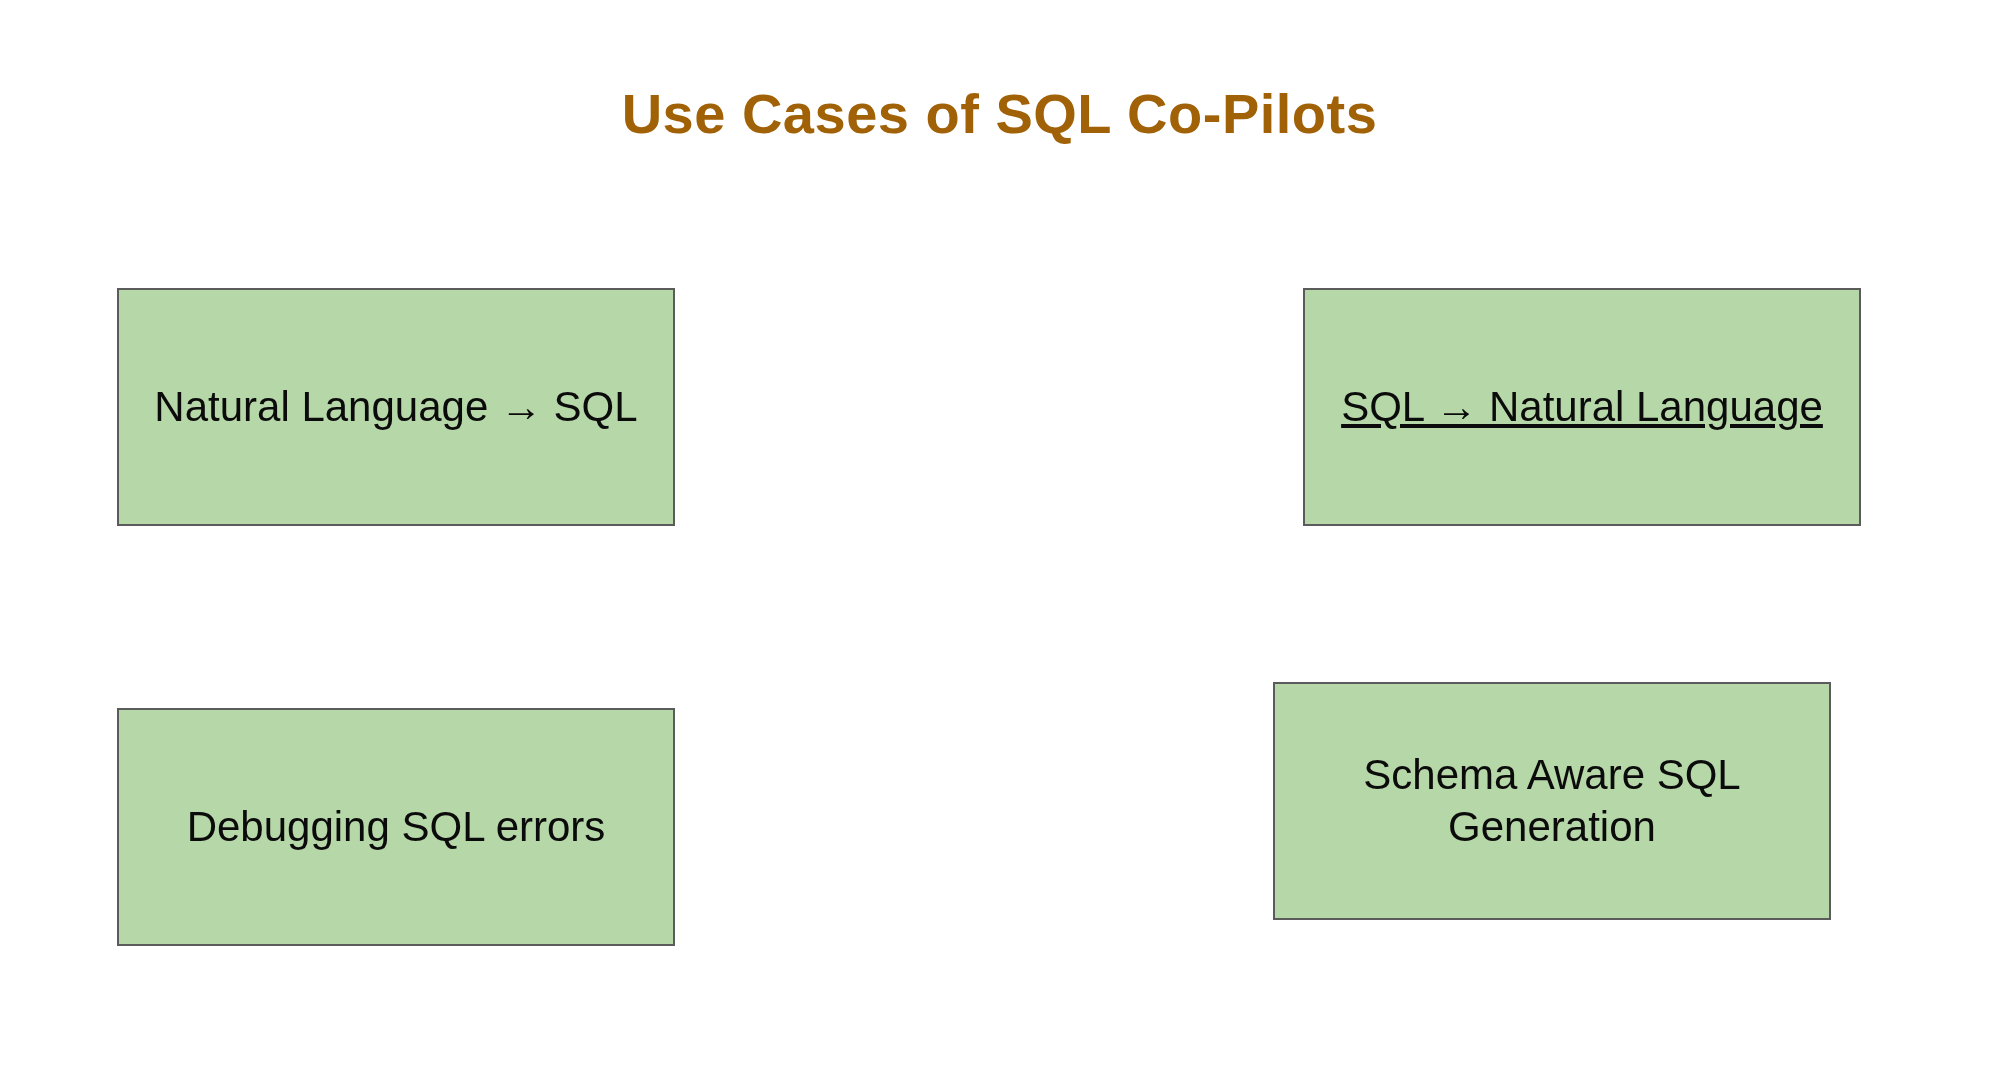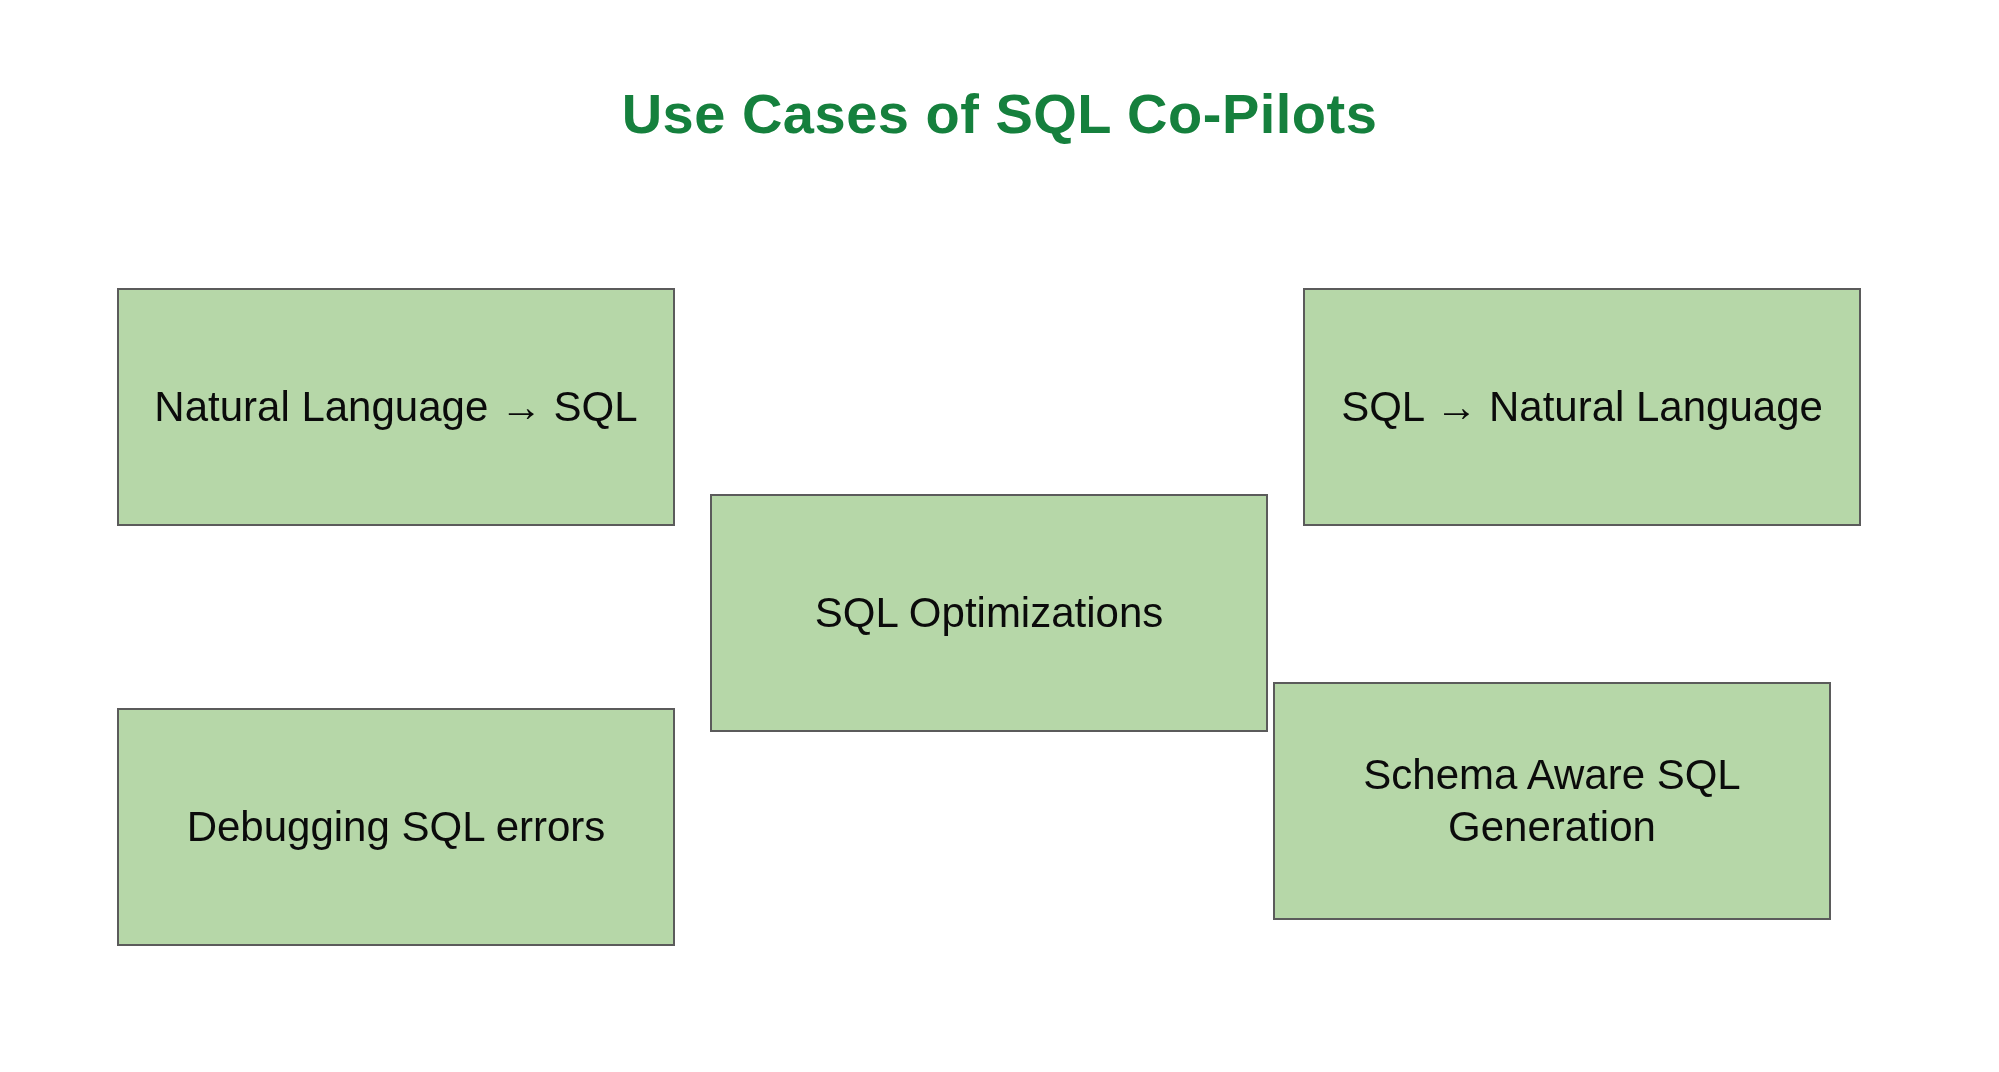--- a/index.html
+++ b/index.html
@@ -23,63 +23,60 @@
   }
   .diagram-title {
     position: absolute;
     top: 80px;
     left: 0;
     width: 100%;
     text-align: center;
     font-size: 56px;
     font-weight: bold;
     line-height: 1.2;
-    color: #15803d;
+    color: #a16207;
     letter-spacing: 0.5px;
   }
   .usecase-box {
     position: absolute;
     width: 558px;
     height: 238px;
     box-sizing: border-box;
     background: #b6d7a8;
     border: 2px solid #5b5b5b;
     display: flex;
     align-items: center;
     justify-content: center;
     text-align: center;
     font-size: 42px;
     line-height: 1.25;
     color: #0b0b0b;
     padding: 0 18px;
   }
   .box-top-left     { left: 117px;  top: 288px; }
-  .box-top-right    { left: 1303px; top: 288px; }
+  .box-top-right    { left: 1303px; top: 288px; text-decoration: underline; }
   .box-center       { left: 710px;  top: 494px; }
   .box-bottom-left  { left: 117px;  top: 682px; margin-top: 26px; }
   .box-bottom-right { left: 1273px; top: 682px; }
 </style>
 </head>
 <body>
 
 <div class="diagram-canvas">
 
   <div class="diagram-title">Use Cases of SQL Co-Pilots</div>
 
   <div class="usecase-box box-top-left">
     <span>Natural Language → SQL</span>
   </div>
 
   <div class="usecase-box box-top-right">
     <span>SQL → Natural Language</span>
   </div>
 
-  <div class="usecase-box box-center">
-    <span>SQL Optimizations</span>
-  </div>
 
   <div class="usecase-box box-bottom-left">
     <span>Debugging SQL errors</span>
   </div>
 
   <div class="usecase-box box-bottom-right">
     <span>Schema Aware SQL Generation</span>
   </div>
 
 </div>

